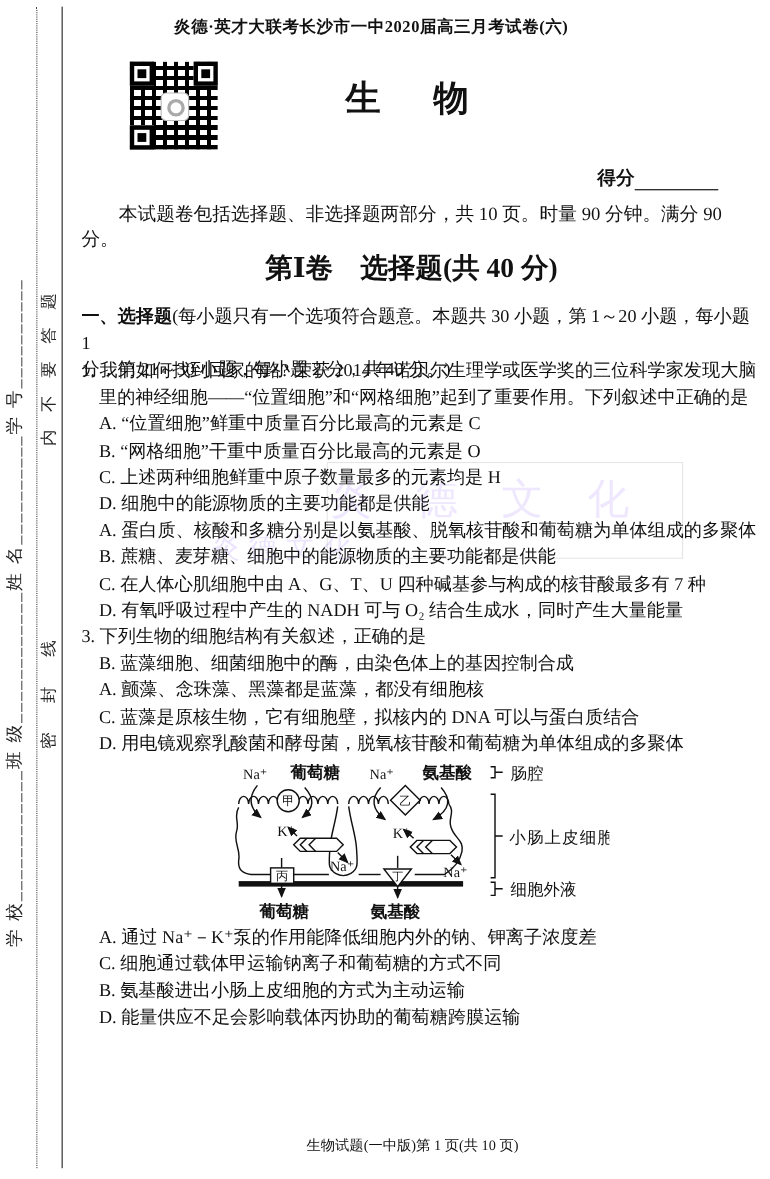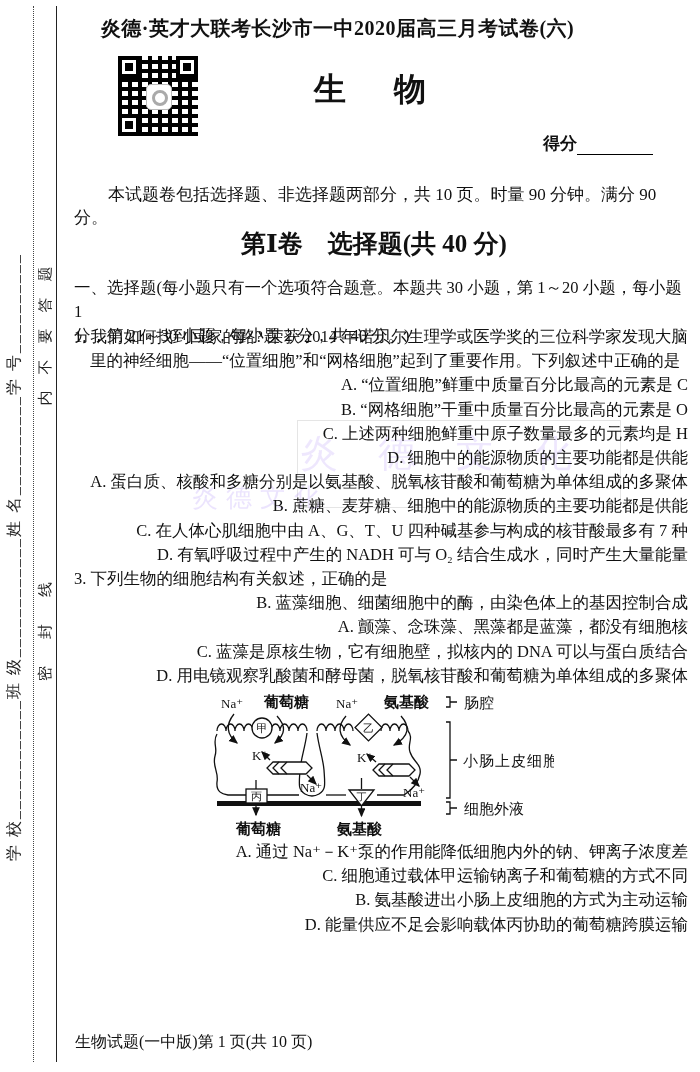--- a/index.html
+++ b/index.html
@@ -19,52 +19,52 @@
   }
   .sealtxt{
     transform:translate(-50%,-50%) rotate(-90deg);
     white-space:nowrap;font-size:15px;color:#222;
   }
   #seal-a{left:45px;top:618px;letter-spacing:27px;}
   #seal-b{left:45px;top:328px;letter-spacing:16px;}
   
   #paper-title{
     left:80px;top:15px;width:515px;text-align:center;
-    font-size:20px;font-weight:800;letter-spacing:.5px;
+    font-size:15px;font-weight:800;letter-spacing:.5px;
   }
   #subject-title{
     left:40px;top:68px;width:660px;text-align:center;
     font-size:32px;font-weight:bold;letter-spacing:48px;text-indent:48px;
   }
   
   #qr{left:118px;top:56px;width:80px;height:80px;background:
       repeating-linear-gradient(0deg,#000 0 4px,rgba(255,255,255,0) 4px 9px),
       repeating-linear-gradient(90deg,#000 0 4px,#fff 4px 10px);
       outline:3px solid #fff;}
   .finder{position:absolute;width:14px;height:14px;border:4px solid #000;background:#fff;}
   .finder::after{content:"";position:absolute;left:3px;top:3px;width:8px;height:8px;background:#000;}
   #f-tl{left:0;top:0;} #f-tr{right:0;top:0;} #f-bl{left:0;bottom:0;}
   #qr-logo{position:absolute;left:28px;top:28px;width:24px;height:24px;background:#fff;
       border:1px solid #bbb;border-radius:5px;}
   #qr-logo::after{content:"";position:absolute;left:5px;top:5px;width:10px;height:10px;
       border:3px solid #aaa;border-radius:50%;}
   
-  #score{left:543px;top:132px;font-size:17px;font-weight:bold;}
+  #score{left:543px;top:150px;font-size:17px;font-weight:bold;}
   #score-blank{display:inline-block;width:76px;border-bottom:1.3px solid #000;height:17px;vertical-align:bottom;}
   
   #intro{left:74px;top:183px;width:600px;font-size:17px;text-indent:2em;}
   #sec-header{left:74px;top:227px;width:600px;text-align:center;font-size:25px;font-weight:bold;}
   #part{left:74px;top:276px;width:612px;font-size:16.5px;line-height:24.2px;white-space:pre-wrap;}
-  #part b{font-weight:normal;margin-top:30px;}
+  #part b{font-weight:bold;margin-top:30px;}
   #questions{left:74px;top:325px;width:614px;font-size:16.5px;line-height:24.2px;}
   .stem{padding-left:16px;text-indent:-16px;white-space:pre-wrap;}
-  .opt{padding-left:16px;text-align:right;}
+  .opt{padding-left:16px;}
   .figure{margin:2px 0 0 100px;line-height:0;}
   
-  #footer{left:75px;top:1032px;width:600px;text-align:left;font-size:16px;}
+  #footer{left:75px;top:1032px;width:600px;text-align:center;font-size:13px;}
   
   .wm{position:absolute;color:#8b5cf6;pointer-events:none;}
   #wm-big{left:300px;top:428px;width:330px;font-size:38px;letter-spacing:40px;opacity:.14;}
   #wm-small{left:192px;top:482px;font-size:26px;letter-spacing:8px;opacity:.16;line-height:32px;white-space:pre-wrap;}
   #wm-box{left:297px;top:420px;width:322px;height:86px;border:1px solid rgba(0,0,0,.10);}
   svg text{font-family:"Liberation Serif","DejaVu Serif",serif;}
 </style>
 </head>
 <body>
 

